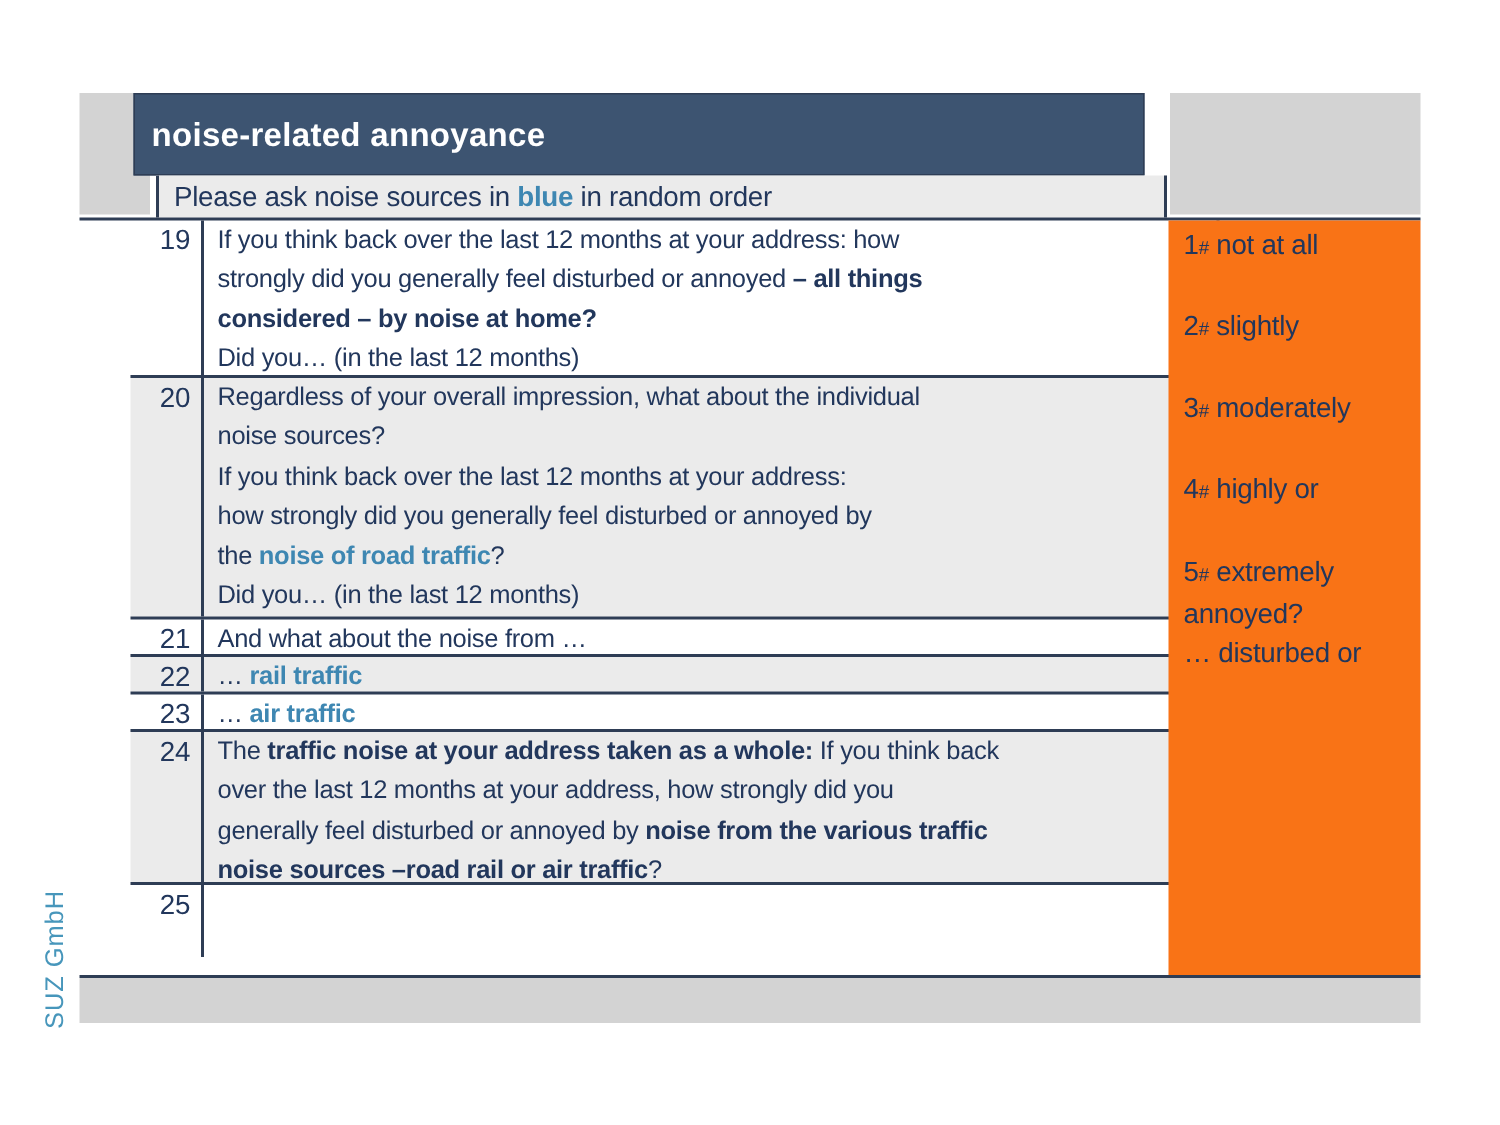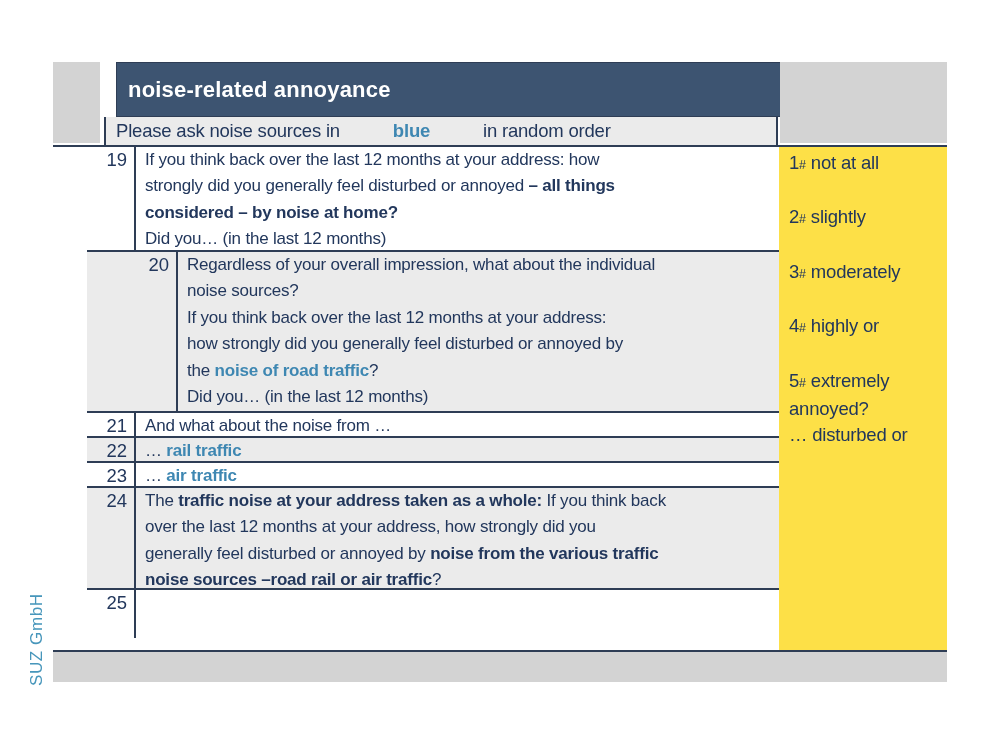--- a/index.html
+++ b/index.html
@@ -7,29 +7,29 @@
     width:1000px;height:750px;background:#ffffff;
     font-family:"Liberation Sans","DejaVu Sans",sans-serif;
     color:#22375c;
   }
   .page{position:relative;width:1000px;height:750px;background:#ffffff;overflow:hidden;}
   .slide{position:absolute;left:53px;top:62px;width:894px;height:620px;}
 
   
   .corner-left{position:absolute;left:0;top:0;width:47px;height:81px;background:#d3d3d3;}
   .title-bar{
-    position:absolute;left:63px;top:0;width:674px;height:55px;background:#3d5471;
+    position:absolute;left:36px;top:0;width:674px;height:55px;background:#3d5471;
     border:1px solid #2e3d55;box-sizing:border-box;
     display:flex;align-items:center;padding-left:11px;
   }
   .title-bar .title{color:#ffffff;font-weight:bold;font-size:22px;letter-spacing:0.2px;}
   .sub-bar{
     position:absolute;left:51px;top:55px;width:674px;height:28px;background:#ebebeb;
     border-left:2px solid #2e3d55;border-right:2px solid #2e3d55;box-sizing:border-box;
-    display:flex;align-items:center;padding-left:10px;font-size:18.5px;letter-spacing:-0.2px;gap:48px;
+    display:flex;align-items:center;padding-left:10px;font-size:18.5px;letter-spacing:-0.2px;
   }
   .sub-bar span{white-space:pre;}
   .sub-highlight{color:#3e87b2;font-weight:bold;}
   .corner-right{position:absolute;left:727px;top:0;width:167px;height:81px;background:#d3d3d3;}
 
   
   .rule-top{position:absolute;left:0;top:83px;width:894px;height:2px;background:#2e3d55;}
   .rule-bottom{position:absolute;left:0;top:588px;width:894px;height:2px;background:#2e3d55;}
   .bottom-strip{position:absolute;left:0;top:590px;width:894px;height:30px;background:#d3d3d3;}
 
@@ -44,21 +44,21 @@
   }
   .q-cell{
     flex:1;box-sizing:border-box;border-right:2px solid #2e3d55;
     padding:0 6px 0 9px;font-size:17px;line-height:26.4px;letter-spacing:-0.2px;
   }
   .seg-bold{font-weight:bold;}
   .seg-blue{font-weight:bold;color:#3e87b2;}
 
   
   .scale-col{
-    position:absolute;left:726px;top:85px;width:168px;height:503px;background:#fde047;
+    position:absolute;left:726px;top:85px;width:168px;height:503px;background:#f97316;
     box-sizing:border-box;padding:3px 0 0 10px;font-size:18.5px;line-height:26.4px;letter-spacing:-0.2px;
   }
   .scale-item{margin-bottom:26px;}
   .scale-item.last{margin-bottom:0;}
   .scale-hash{font-size:12.5px;padding-right:5px;}
   .scale-cont{margin:0;}
 
   
   .brand-vertical{
     position:absolute;left:27px;top:686px;transform-origin:0 0;transform:rotate(-90deg);
@@ -85,21 +85,21 @@
 
     <div class="corner-right"></div>
 
     <div class="rule-top"></div>
 
     <div class="rows" id="rows">
         <div class="qrow" style="height: 103px;">
           <div class="num-cell">19</div>
           <div class="q-cell"><span>If you think back over the last 12 months at your address: how</span><br><span>strongly did you generally feel disturbed or annoyed </span><span class="seg-bold">– all things</span><br><span class="seg-bold">considered – by noise at home?</span><br><span>Did you… (in the last 12 months)</span></div>
         </div>
-        <div class="qrow bt alt" style="height: 161px; padding-left: 42px;">
+        <div class="qrow bt alt" style="height: 161px;">
           <div class="num-cell">20</div>
           <div class="q-cell"><span>Regardless of your overall impression, what about the individual</span><br><span>noise sources?</span><br><span>If you think back over the last 12 months at your address:</span><br><span>how strongly did you generally feel disturbed or annoyed by</span><br><span>the </span><span class="seg-blue">noise of road traffic</span><span>?</span><br><span>Did you… (in the last 12 months)</span></div>
         </div>
         <div class="qrow bt" style="height: 25px; justify-content: center;">
           <div class="num-cell">21</div>
           <div class="q-cell"><span>And what about the noise from …</span></div>
         </div>
         <div class="qrow bt alt" style="height: 25px;">
           <div class="num-cell">22</div>
           <div class="q-cell"><span>… </span><span class="seg-blue">rail traffic</span></div>

